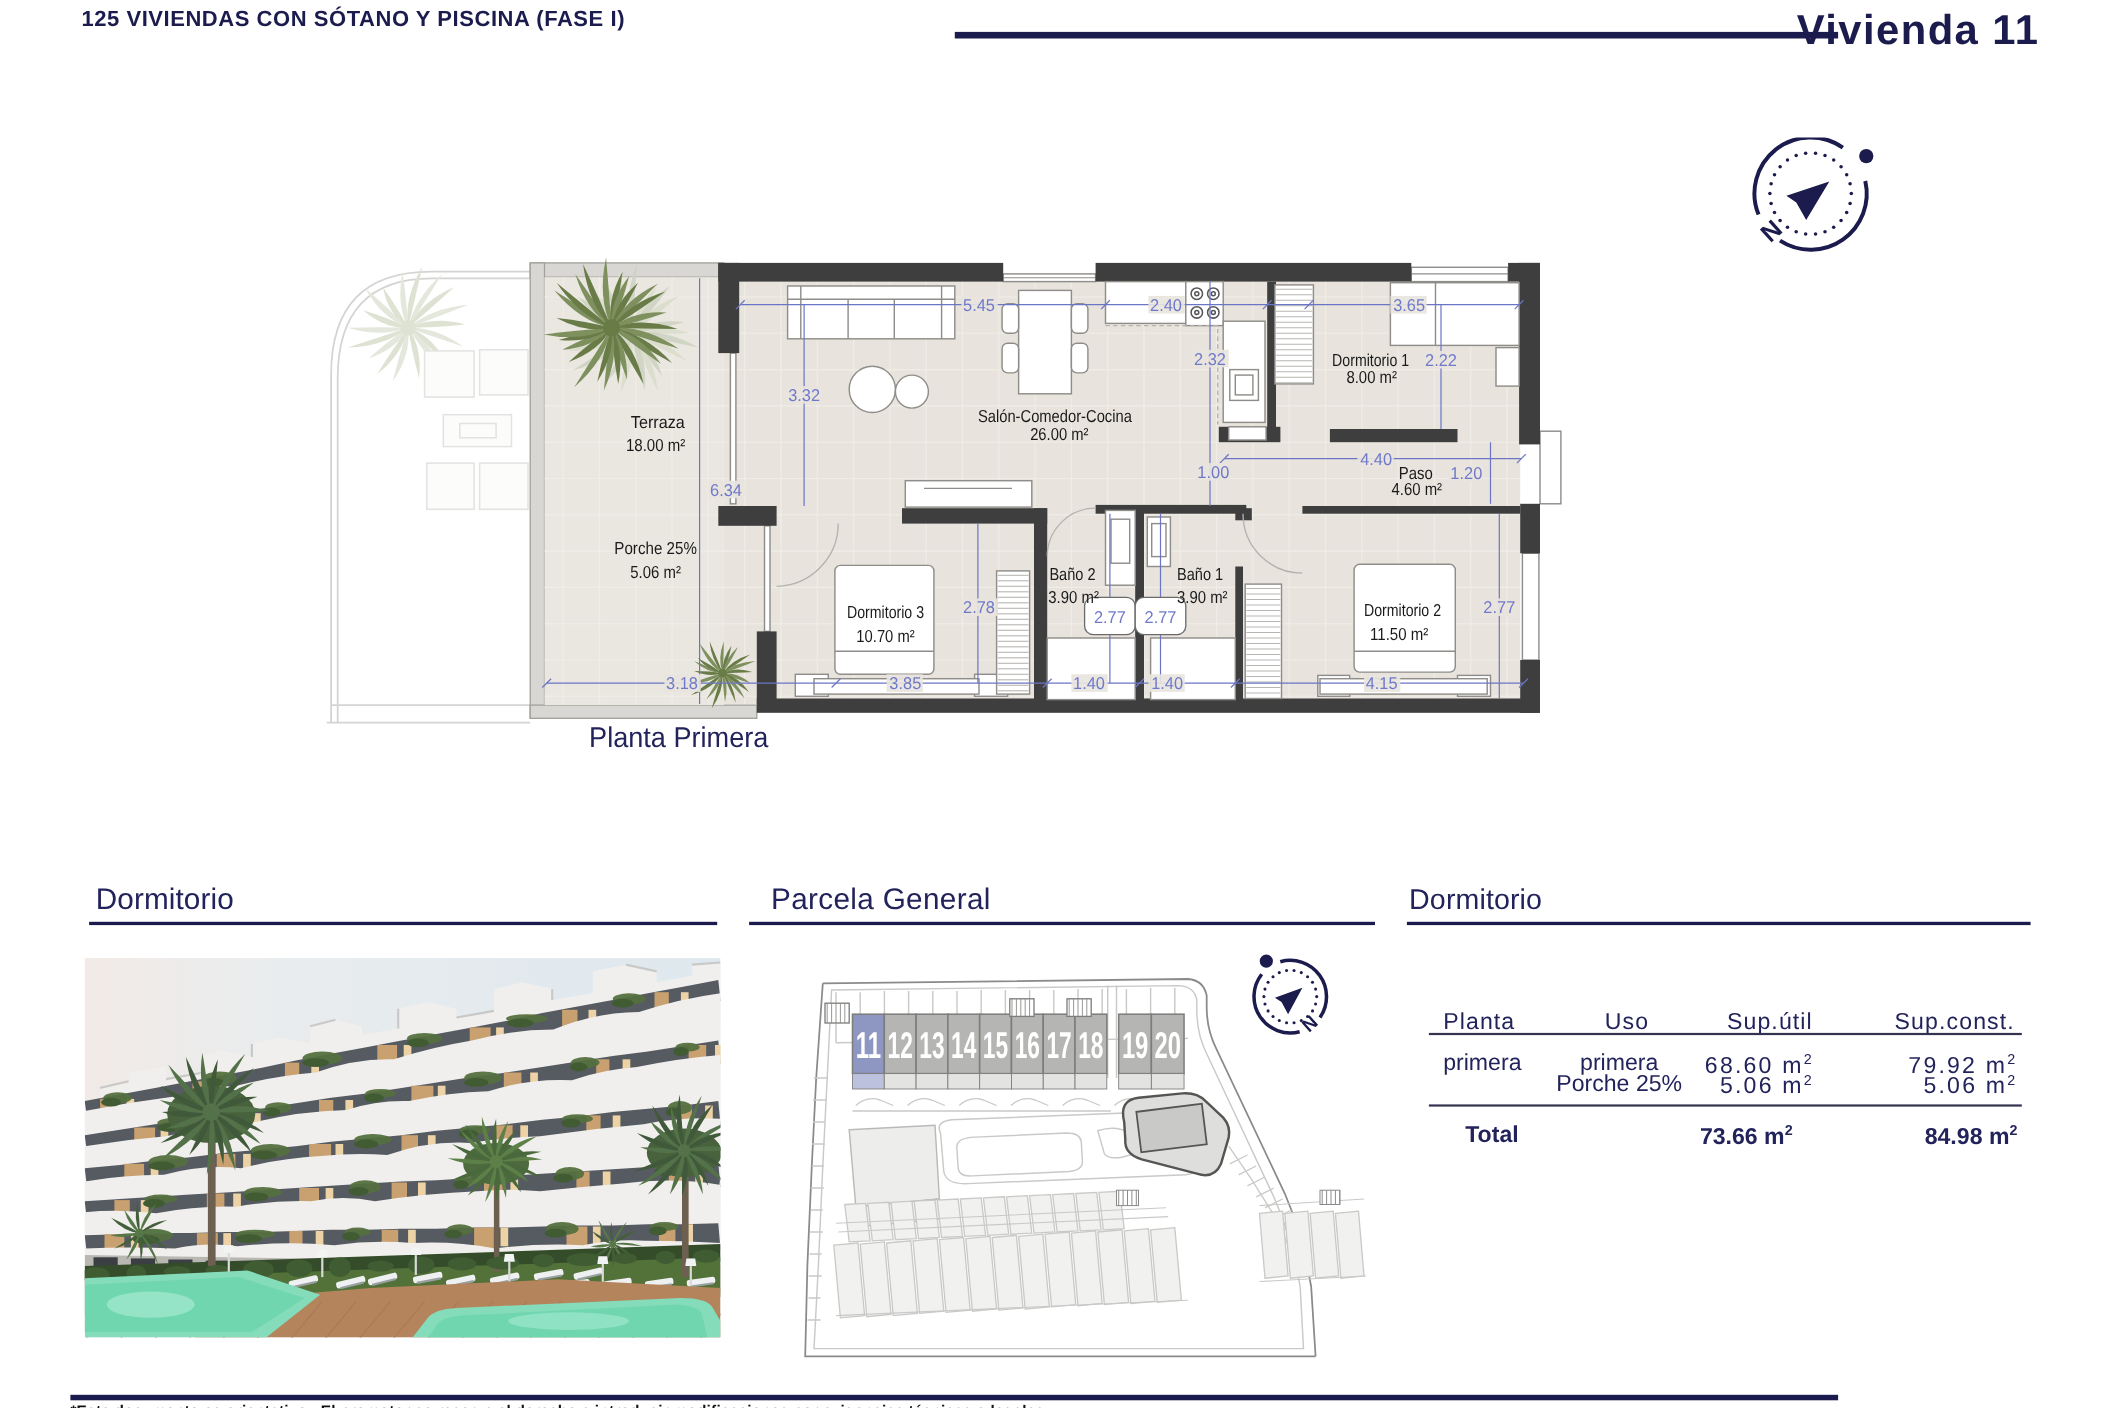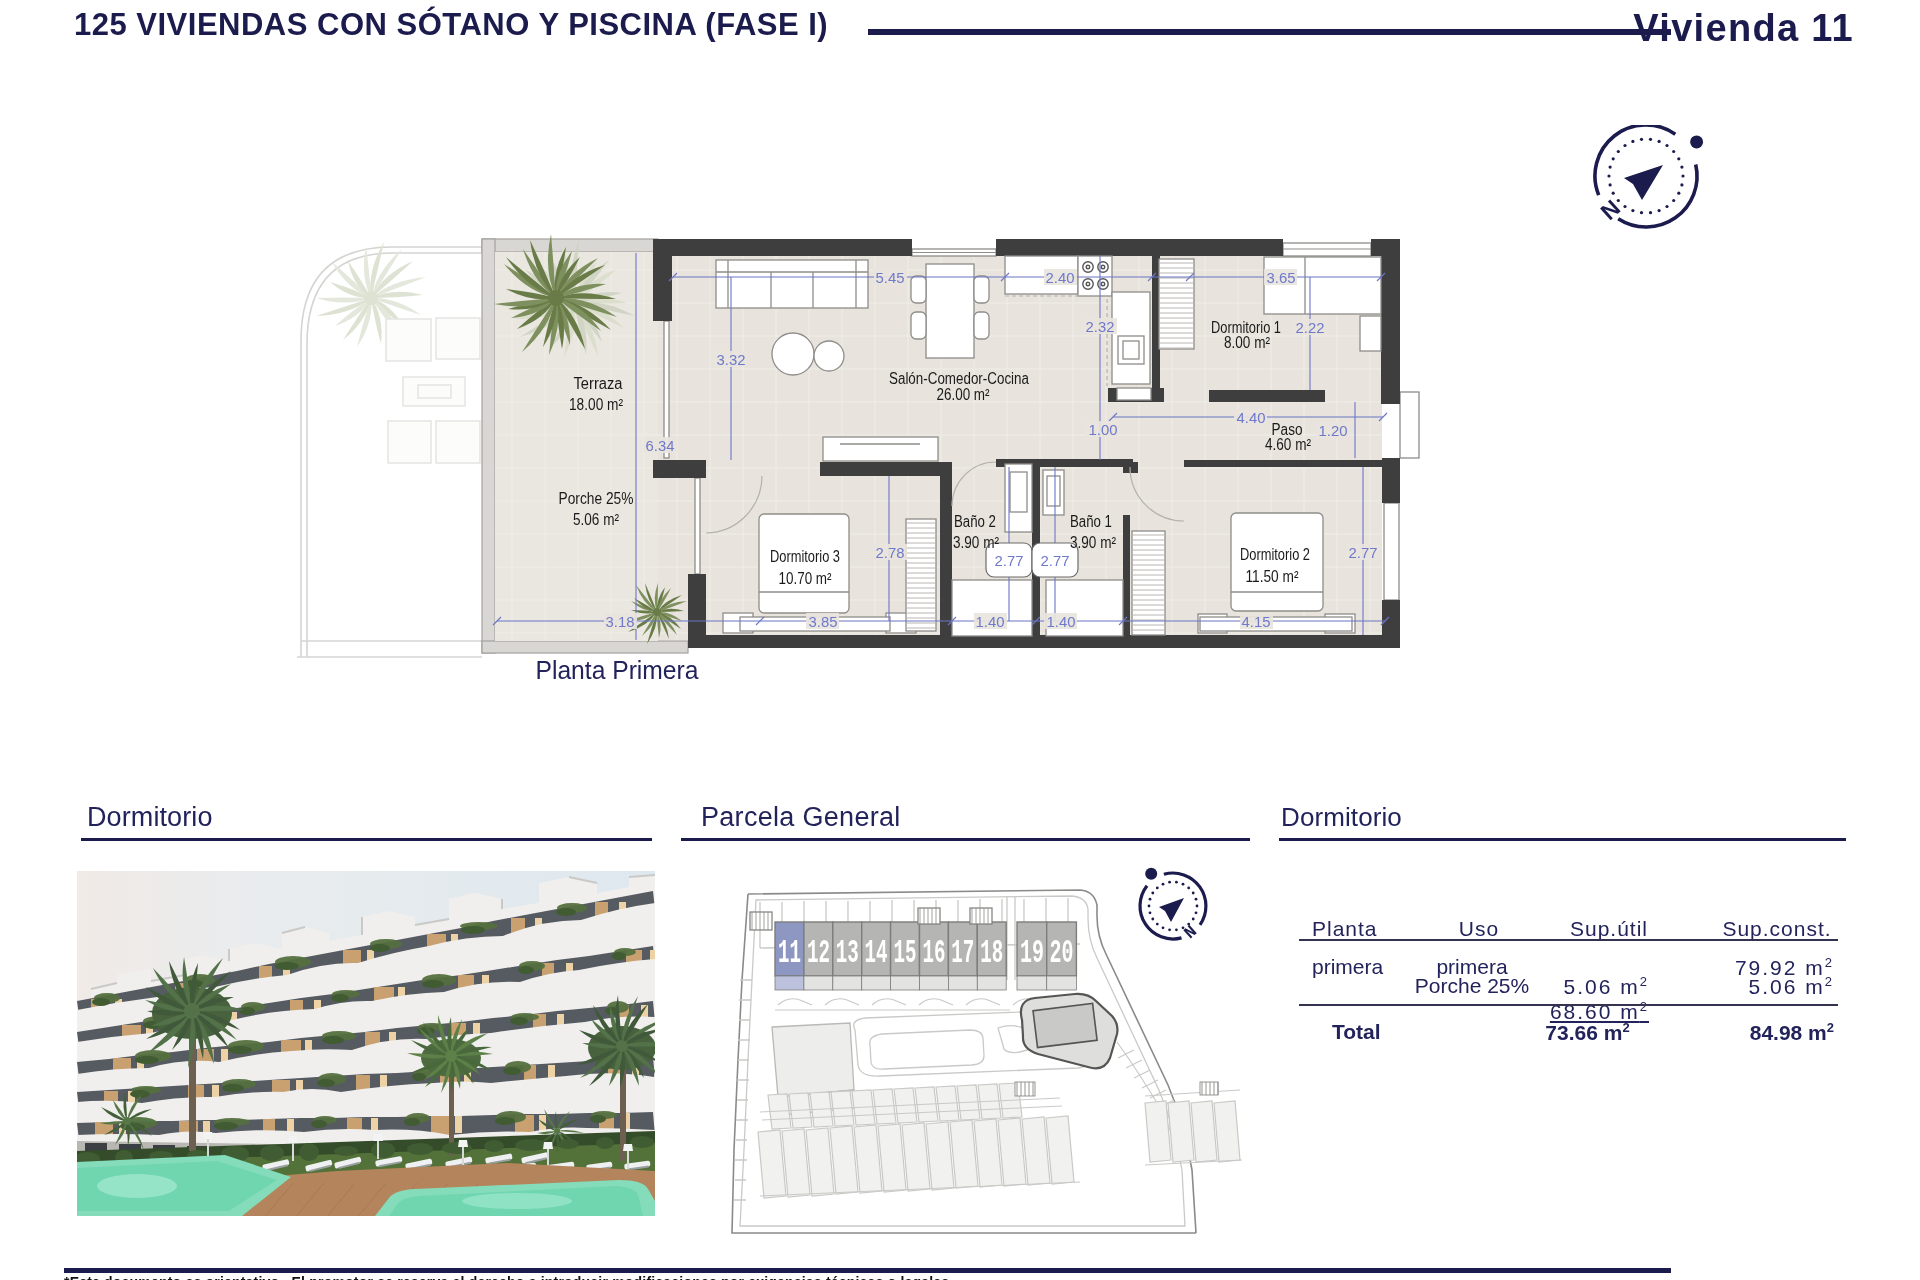--- a/index.html
+++ b/index.html
@@ -4,21 +4,21 @@
 <style>
   html,body{margin:0;padding:0;background:#fff;}
   #page{position:relative;width:1920px;height:1280px;overflow:hidden;background:#fff;
         font-family:"Liberation Sans", sans-serif;}
   .abs{position:absolute;}
 </style>
 </head>
 <body>
 <div id="page">
 
-  <div class="abs" style="left:74px;top:7px;font-size:31px;font-weight:bold;color:#1b1b4d;letter-spacing:0.5px;">125 VIVIENDAS CON SÓTANO Y PISCINA (FASE I)</div>
+  <div class="abs" style="left:74px;top:7px;font-size:20px;font-weight:bold;color:#1b1b4d;letter-spacing:0.5px;">125 VIVIENDAS CON SÓTANO Y PISCINA (FASE I)</div>
   <div class="abs" style="left:868px;top:29px;width:803px;height:6px;background:#1b1b4d;"></div>
   <div class="abs" style="right:66px;top:7px;font-size:38px;font-weight:bold;color:#1b1b4d;white-space:nowrap;letter-spacing:1.3px;">Vivienda 11</div>
 
   <div class="abs" style="left:1586px;top:125px;">
     <svg width="120" height="120" viewBox="0 0 120 120">
         <g stroke="#1b1b4d" fill="none" stroke-width="3.6">
 <path d="M109.7,39.5 A51.0,51.0 0 0 1 32.2,93.8"></path>
 <path d="M12.7,70.1 A51.0,51.0 0 0 1 89.3,9.2"></path>
 </g>
 <circle cx="110.6" cy="16.9" r="6.5" fill="#1b1b4d"></circle>
@@ -860,21 +860,21 @@
 </g>
 <path d="M0,291 L148,284 L214,306 L165,345 L0,345 Z" fill="#85dcba"></path>
 <path d="M0,297 L140,290 L200,309 L152,340 L0,340 Z" fill="#6fd6b0"></path>
 <ellipse cx="60" cy="315" rx="40" ry="12" fill="#a5ead2" opacity="0.7"></ellipse>
 <path d="M298,345 L312,327 Q318,319 338,318 L542,309 Q566,309 571,318 L578,330 L578,345 Z" fill="#85dcba"></path>
 <path d="M312,345 L322,331 Q328,326 343,325 L538,315 Q556,316 561,323 L566,345 Z" fill="#6fd6b0"></path>
 <ellipse cx="440" cy="330" rx="55" ry="8" fill="#a5ead2" opacity="0.6"></ellipse>
       </svg>
   </div>
 
-  <div class="abs" style="left:720px;top:860px;font-family:Liberation Mono, monospace;">
+  <div class="abs" style="left:720px;top:860px;">
     <svg width="560" height="390" viewBox="0 0 560 390">
         <g fill="none" stroke="#8a8a88" stroke-width="1.6">
 <path d="M28,34 L360,30 Q374,31 377,45 L377,56 Q377,76 386,94 L448,225 Q464,262 472,310 L476,373"></path>
 <path d="M28,34 L22,120 L18,200 L14,290 L12,373 L476,373"></path>
 </g>
 <g fill="none" stroke="#c9c9c7" stroke-width="1.3">
 <path d="M36,40 L352,36 Q366,37 368,49 L368,58 Q368,80 377,98 L438,228 Q454,264 462,310 L465,366 L20,366 L24,290 L28,200 L32,120 Z"></path>
 <path d="M287,36 L287,120 M295,36 L295,120"></path>
 <path d="M40,42 L40,88 M62,42 L62,88 M84,41 L84,87 M106,41 L106,87 M128,41 L128,86 M150,41 L150,86 M172,40 L172,86 M194,40 L194,85 M216,40 L216,85 M238,40 L238,84 M260,39 L260,84 M282,39 L282,84 M304,39 L304,83 M326,38 L326,83 M348,38 L348,83"></path>
 <path d="M40,88 L360,84"></path>
@@ -1048,21 +1048,21 @@
   </div>
 
   <div class="abs" style="left:1294px;top:0px;width:560px;height:1280px;color:#23235c;font-size:21px;">
     <div class="abs" style="left:18px;top:917px;letter-spacing:1px;">Planta</div>
     <div class="abs" style="left:130px;top:917px;width:110px;text-align:center;letter-spacing:1px;">Uso</div>
     <div class="abs" style="left:255px;top:917px;width:120px;text-align:center;letter-spacing:1px;">Sup.útil</div>
     <div class="abs" style="left:418px;top:917px;width:130px;text-align:center;letter-spacing:1px;">Sup.const.</div>
     <div class="abs" style="left:5px;top:939px;width:539px;height:2px;background:#33334f;"></div>
     <div class="abs" style="left:18px;top:955px;">primera</div>
     <div class="abs" style="left:126px;top:955px;width:104px;text-align:center;">primera</div>
-    <div class="abs" style="left:240px;top:999px;width:115px;text-align:right;letter-spacing:2px;text-decoration:underline;">68.60&nbsp;m<sup style="font-size:13px;">2</sup></div>
+    <div class="abs" style="left:240px;top:955px;width:115px;text-align:right;letter-spacing:2px;">68.60&nbsp;m<sup style="font-size:13px;">2</sup></div>
     <div class="abs" style="left:425px;top:955px;width:115px;text-align:right;letter-spacing:2px;">79.92&nbsp;m<sup style="font-size:13px;">2</sup></div>
     <div class="abs" style="left:104px;top:974px;width:148px;text-align:center;">Porche 25%</div>
     <div class="abs" style="left:240px;top:974px;width:115px;text-align:right;letter-spacing:2px;">5.06&nbsp;m<sup style="font-size:13px;">2</sup></div>
     <div class="abs" style="left:425px;top:974px;width:115px;text-align:right;letter-spacing:2px;">5.06&nbsp;m<sup style="font-size:13px;">2</sup></div>
     <div class="abs" style="left:5px;top:1004px;width:539px;height:2px;background:#33334f;"></div>
     <div class="abs" style="left:38px;top:1020px;font-weight:bold;">Total</div>
     <div class="abs" style="left:236px;top:1020px;width:115px;text-align:center;font-weight:bold;">73.66&nbsp;m<sup style="font-size:13px;">2</sup></div>
     <div class="abs" style="left:425px;top:1020px;width:115px;text-align:right;font-weight:bold;">84.98&nbsp;m<sup style="font-size:13px;">2</sup></div>
   </div>
 

